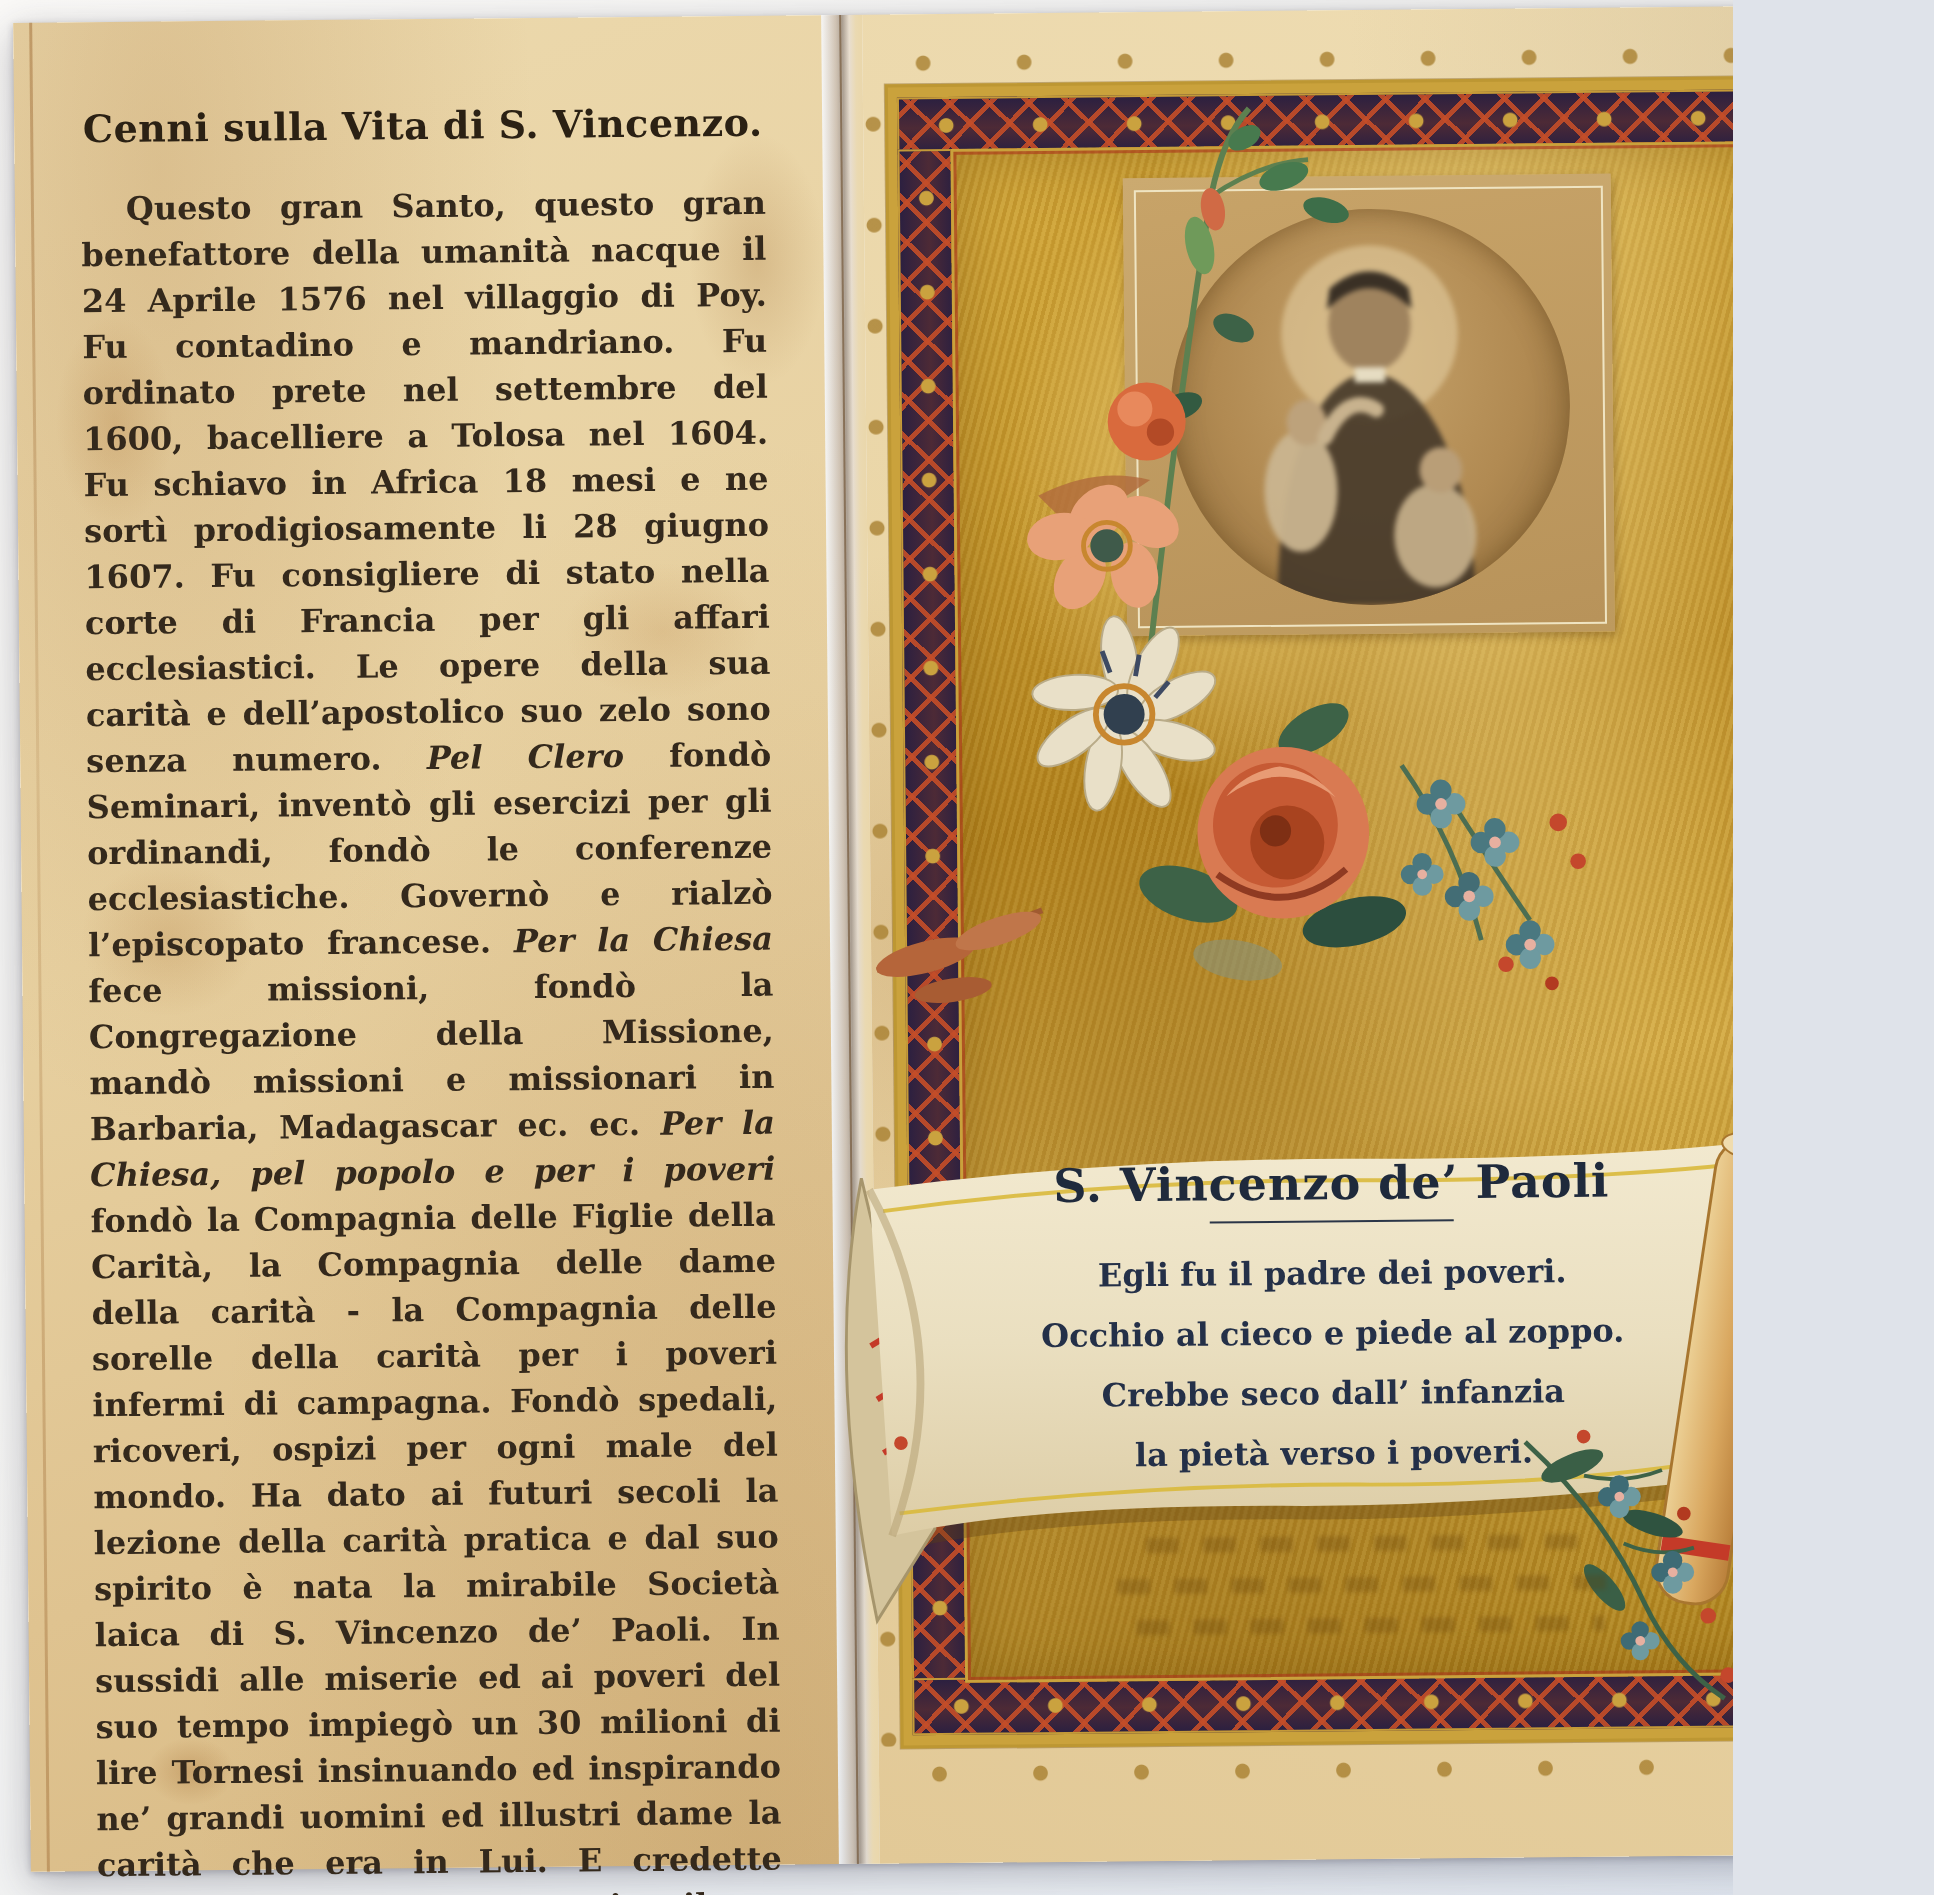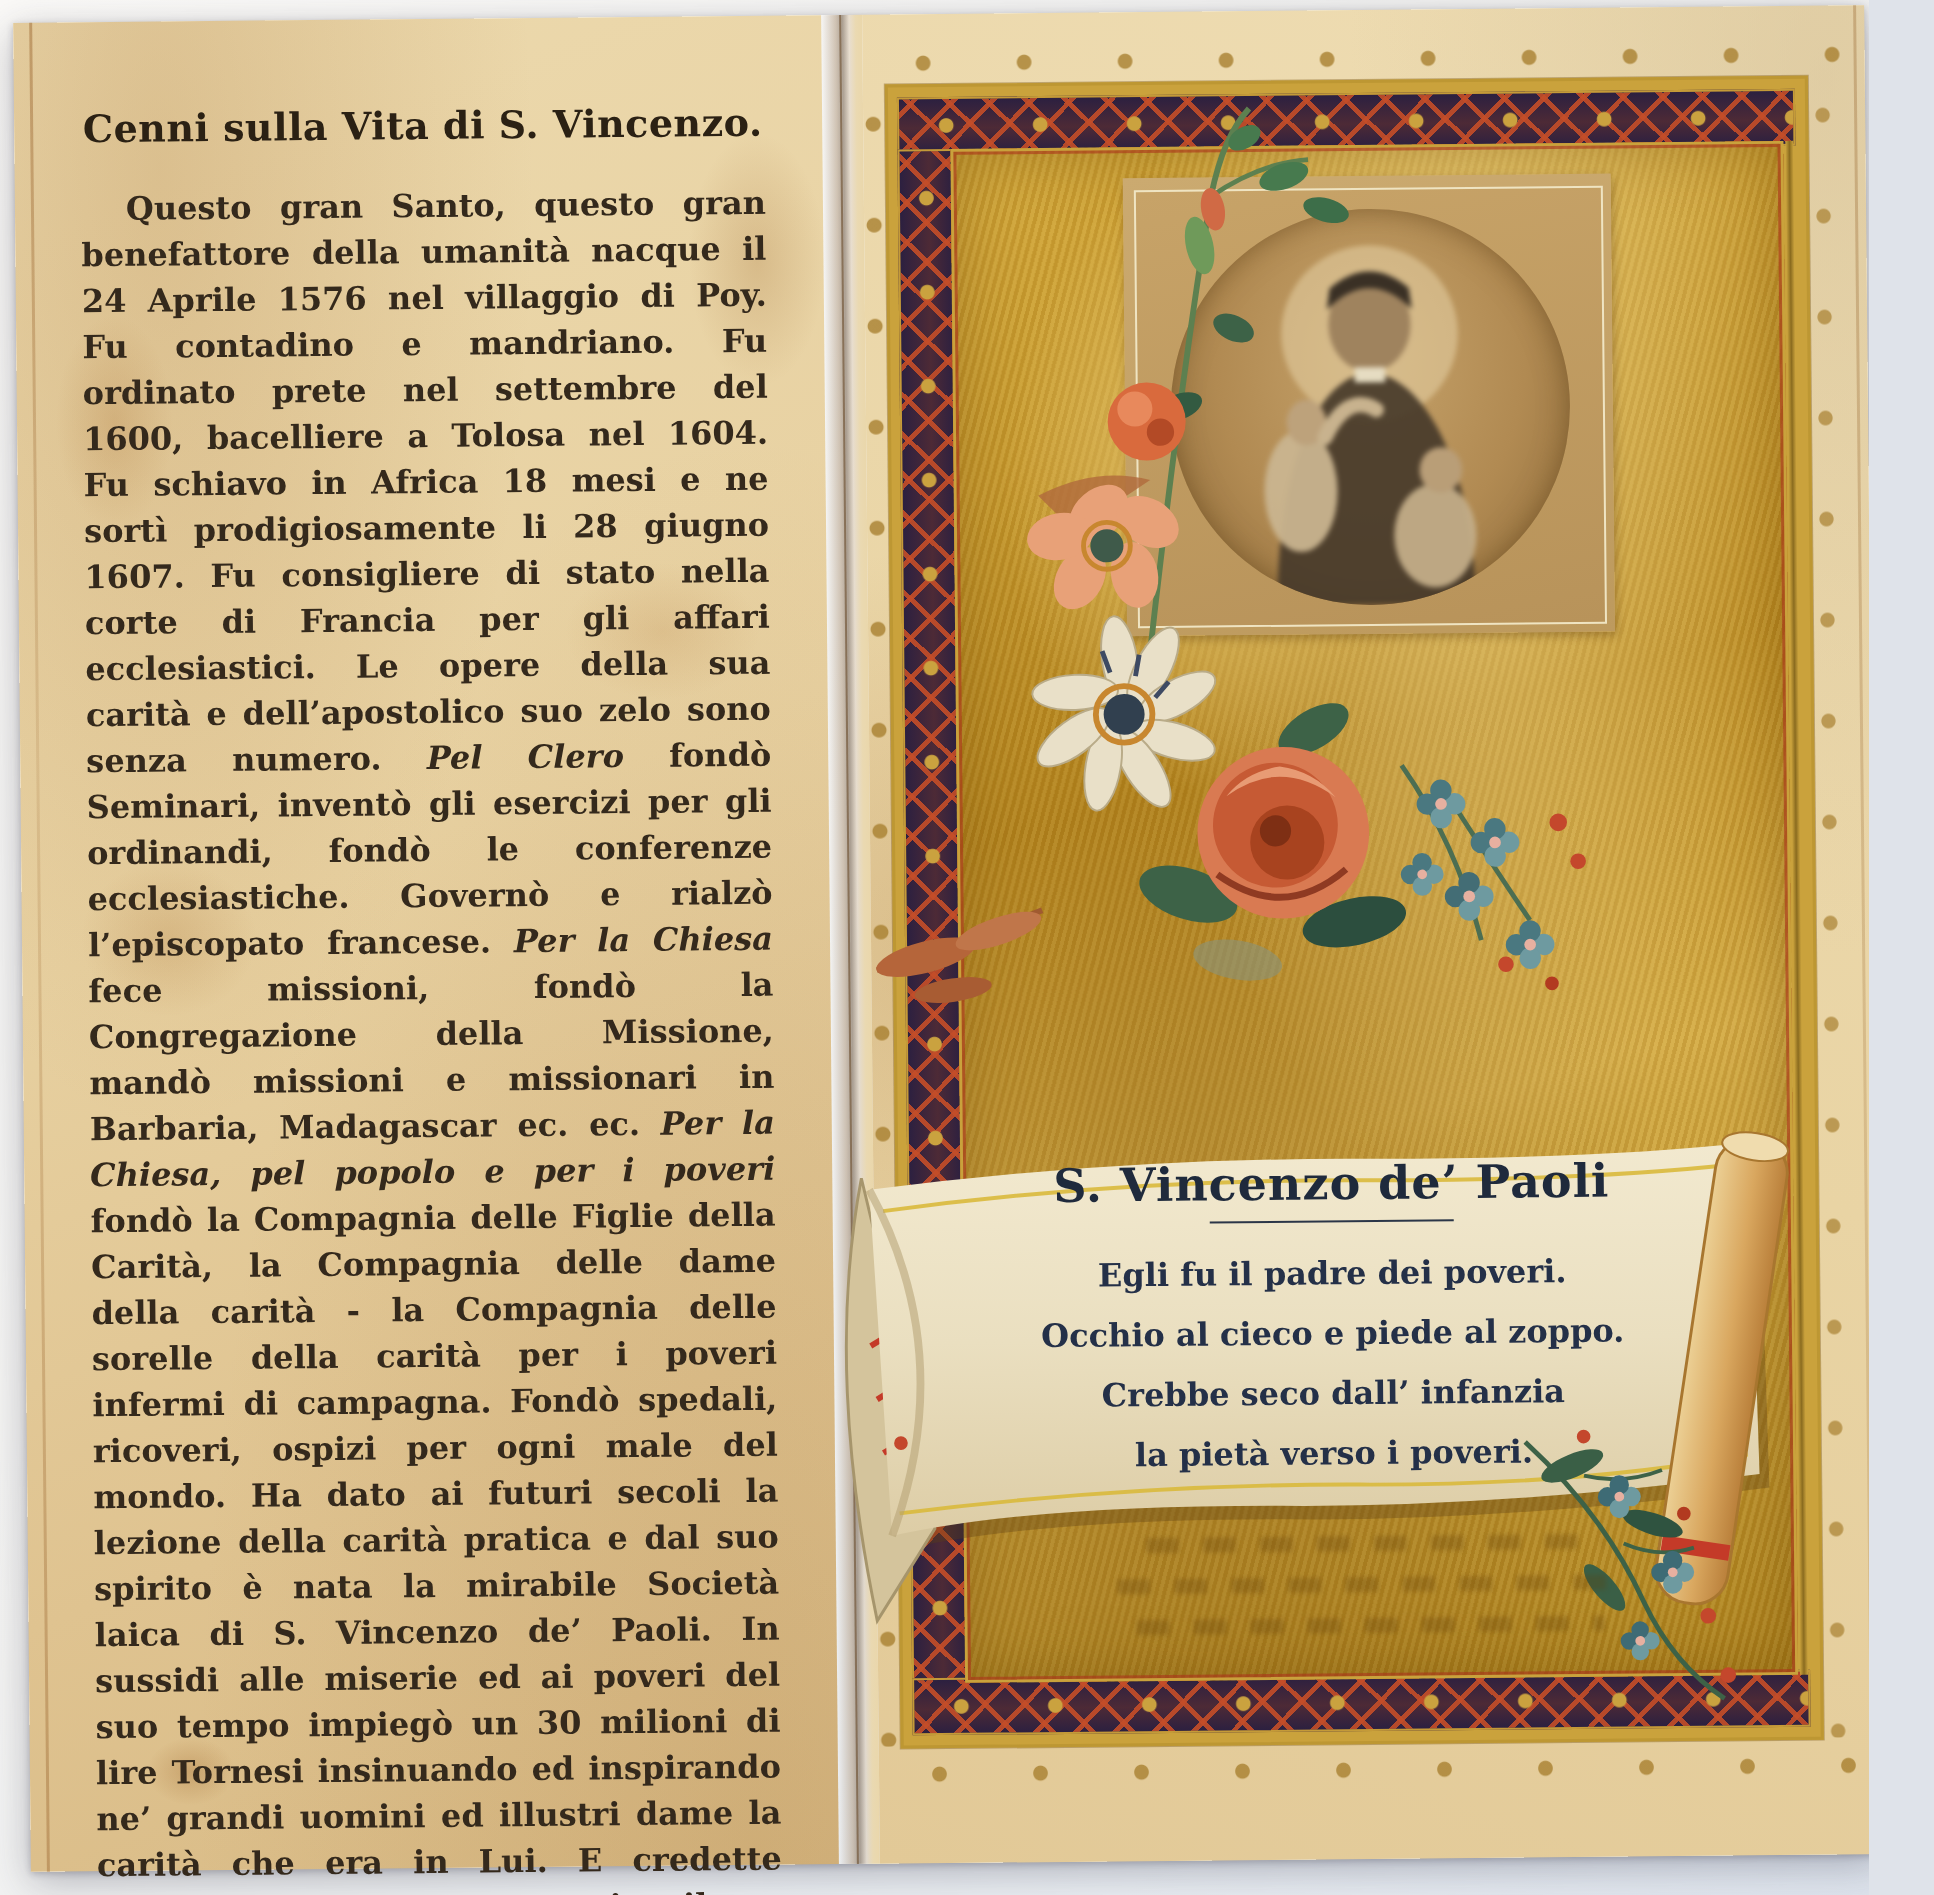--- a/index.html
+++ b/index.html
@@ -1,17 +1,17 @@
 <!DOCTYPE html>
 <html><head>
 <meta charset="utf-8">
 <style>
   html,body{margin:0;padding:0;background:#dfe3ea;}
   .stage{
-    position:relative;width:1869px;height:1896px;overflow:hidden;
+    position:relative;width:1733px;height:1896px;overflow:hidden;
     background:linear-gradient(135deg,#faf9f7 0%,#f3f3f2 45%,#e9edf2 80%,#dde3ec 100%);
     font-family:"DejaVu Serif","Liberation Serif",serif;
   }
   .booklet{
     position:absolute;left:21.5px;top:13.7px;width:1851px;height:1849px;
     transform:rotate(-0.55deg);display:flex;
     box-shadow:0 9.8px 39px rgba(40,40,60,.30), 0 2px 7.8px rgba(40,40,60,.25);
   }
   
   .page-left{

